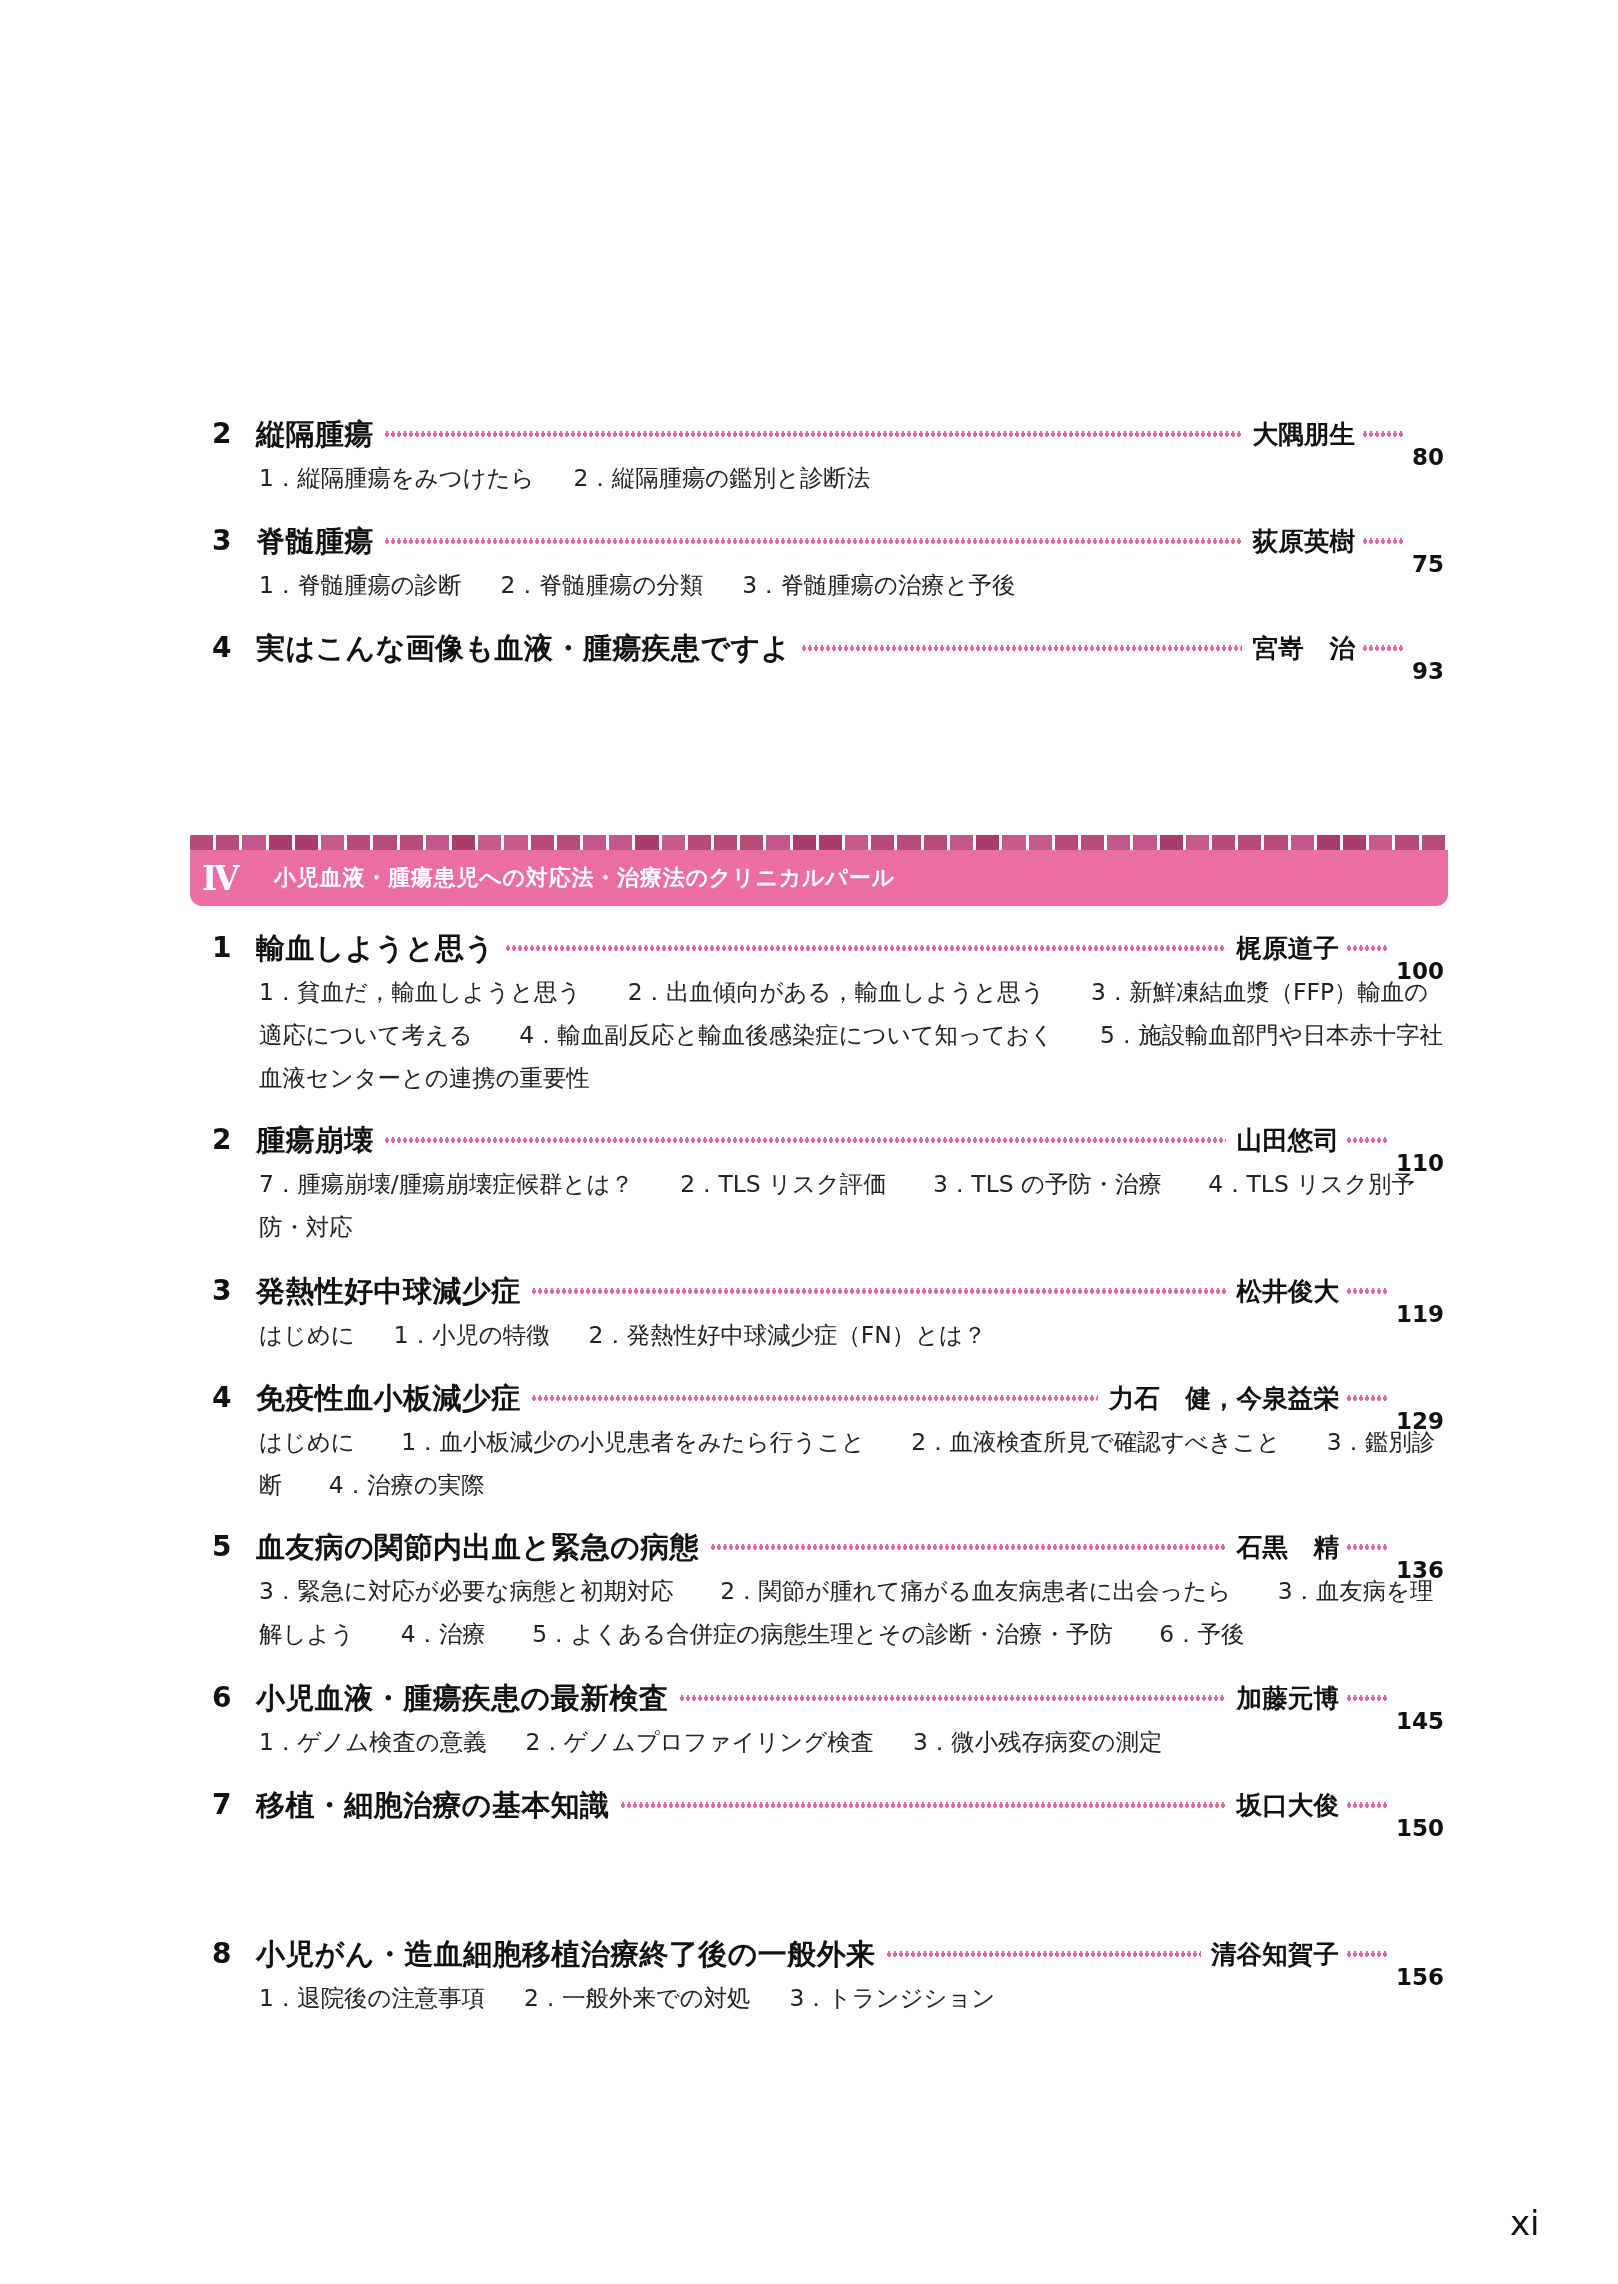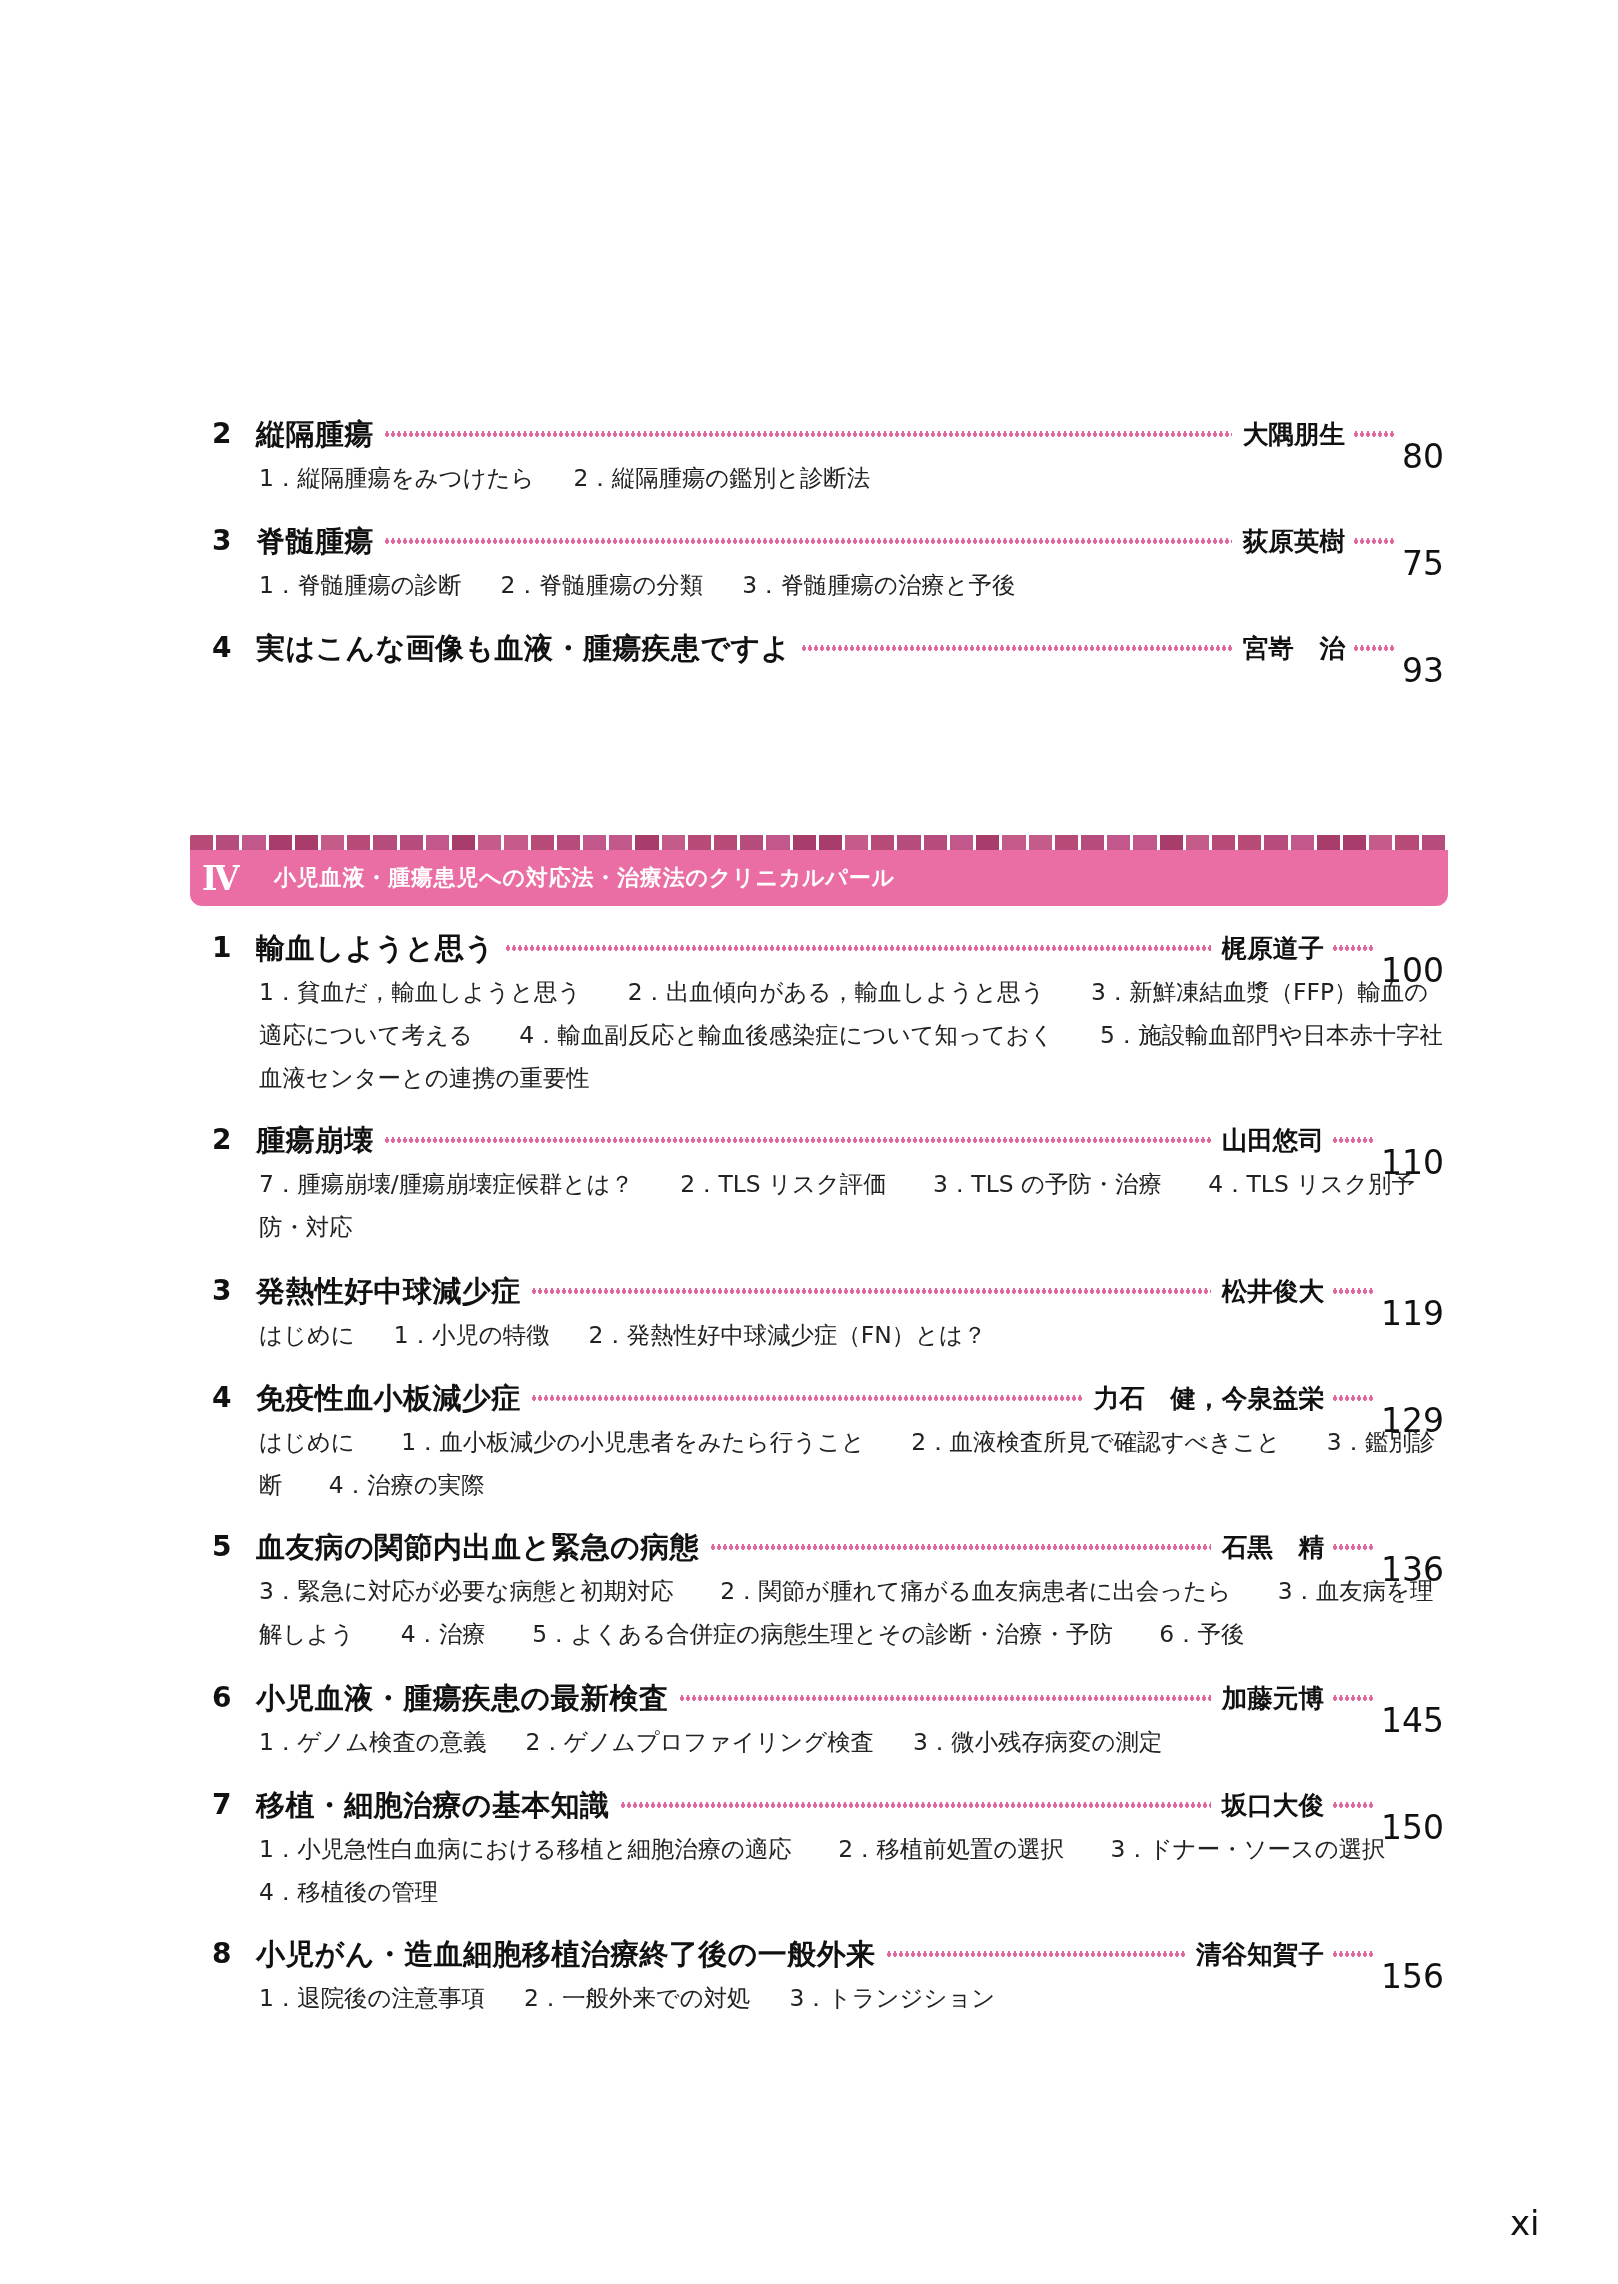--- a/index.html
+++ b/index.html
@@ -8,21 +8,21 @@
   .toc { position:absolute; left:212px; width:1232px; top:0; }
   .entry { position:absolute; left:0; width:1232px; }
   .entry-head { display:flex; align-items:center; height:42px; }
   .entry-num { width:44px; font-size:28px; font-weight:bold; line-height:42px; }
   .entry-title { font-size:29px; font-weight:bold; white-space:nowrap; line-height:42px; letter-spacing:0.4px; }
   .leader { flex:1; height:6.8px; margin:0 10.5px;
             background-image: radial-gradient(ellipse 1.7px 3.4px at center, #e0689f 95%, transparent 100%);
             background-size:6px 6.8px; background-repeat:repeat-x; }
   .leader.short { flex:0 0 42px; margin:0 7.5px; }
   .entry-author { font-size:25.6px; font-weight:bold; white-space:nowrap; line-height:42px; }
-  .entry-page { font-size:33px; font-weight:normal; white-space:nowrap; line-height:42px;margin-top:45px; }
+  .entry-page { font-size:23px; font-weight:bold; white-space:nowrap; line-height:42px;margin-top:45px; }
   .subs { margin-left:47px; font-size:23.4px; line-height:43px; color:#222; margin-top:1.5px; }
   .sub { white-space:nowrap; margin-right:39px; }
   .sub:last-child { margin-right:0; }
   .subs.wrap .sub { white-space:normal; }
   .banner { position:absolute; left:190px; top:835px; width:1258px; height:71px; }
   .banner-stripe { height:15px; display:flex; overflow:hidden; border-radius:1.5px 1.5px 0 0; }
   .banner-stripe span { flex:1; margin-right:3px; }
   .banner-body { height:56px; background:#ea6ea3; border-radius:0 0 12px 12px;
                  display:flex; align-items:center; color:#fff; }
   .banner-num { font-family:"DejaVu Serif","Liberation Serif",serif; font-weight:bold; font-size:33px; margin-left:12px; width:72px; }
@@ -175,26 +175,20 @@
 
   <div class="entry" style="top:1784px">
     <div class="entry-head">
       <span class="entry-num">7</span>
       <span class="entry-title">移植・細胞治療の基本知識</span>
       <span class="leader"></span>
       <span class="entry-author">坂口大俊</span>
       <span class="leader short"></span>
       <span class="entry-page">150</span>
     </div>
-    <div class="subs wrap">
-      <span class="sub">1．小児急性白血病における移植と細胞治療の適応</span>
-      <span class="sub">2．移植前処置の選択</span>
-      <span class="sub">3．ドナー・ソースの選択</span>
-      <span class="sub">4．移植後の管理</span>
-    </div>
   </div>
 
   <div class="entry" style="top:1933px">
     <div class="entry-head">
       <span class="entry-num">8</span>
       <span class="entry-title">小児がん・造血細胞移植治療終了後の一般外来</span>
       <span class="leader"></span>
       <span class="entry-author">清谷知賀子</span>
       <span class="leader short"></span>
       <span class="entry-page">156</span>

